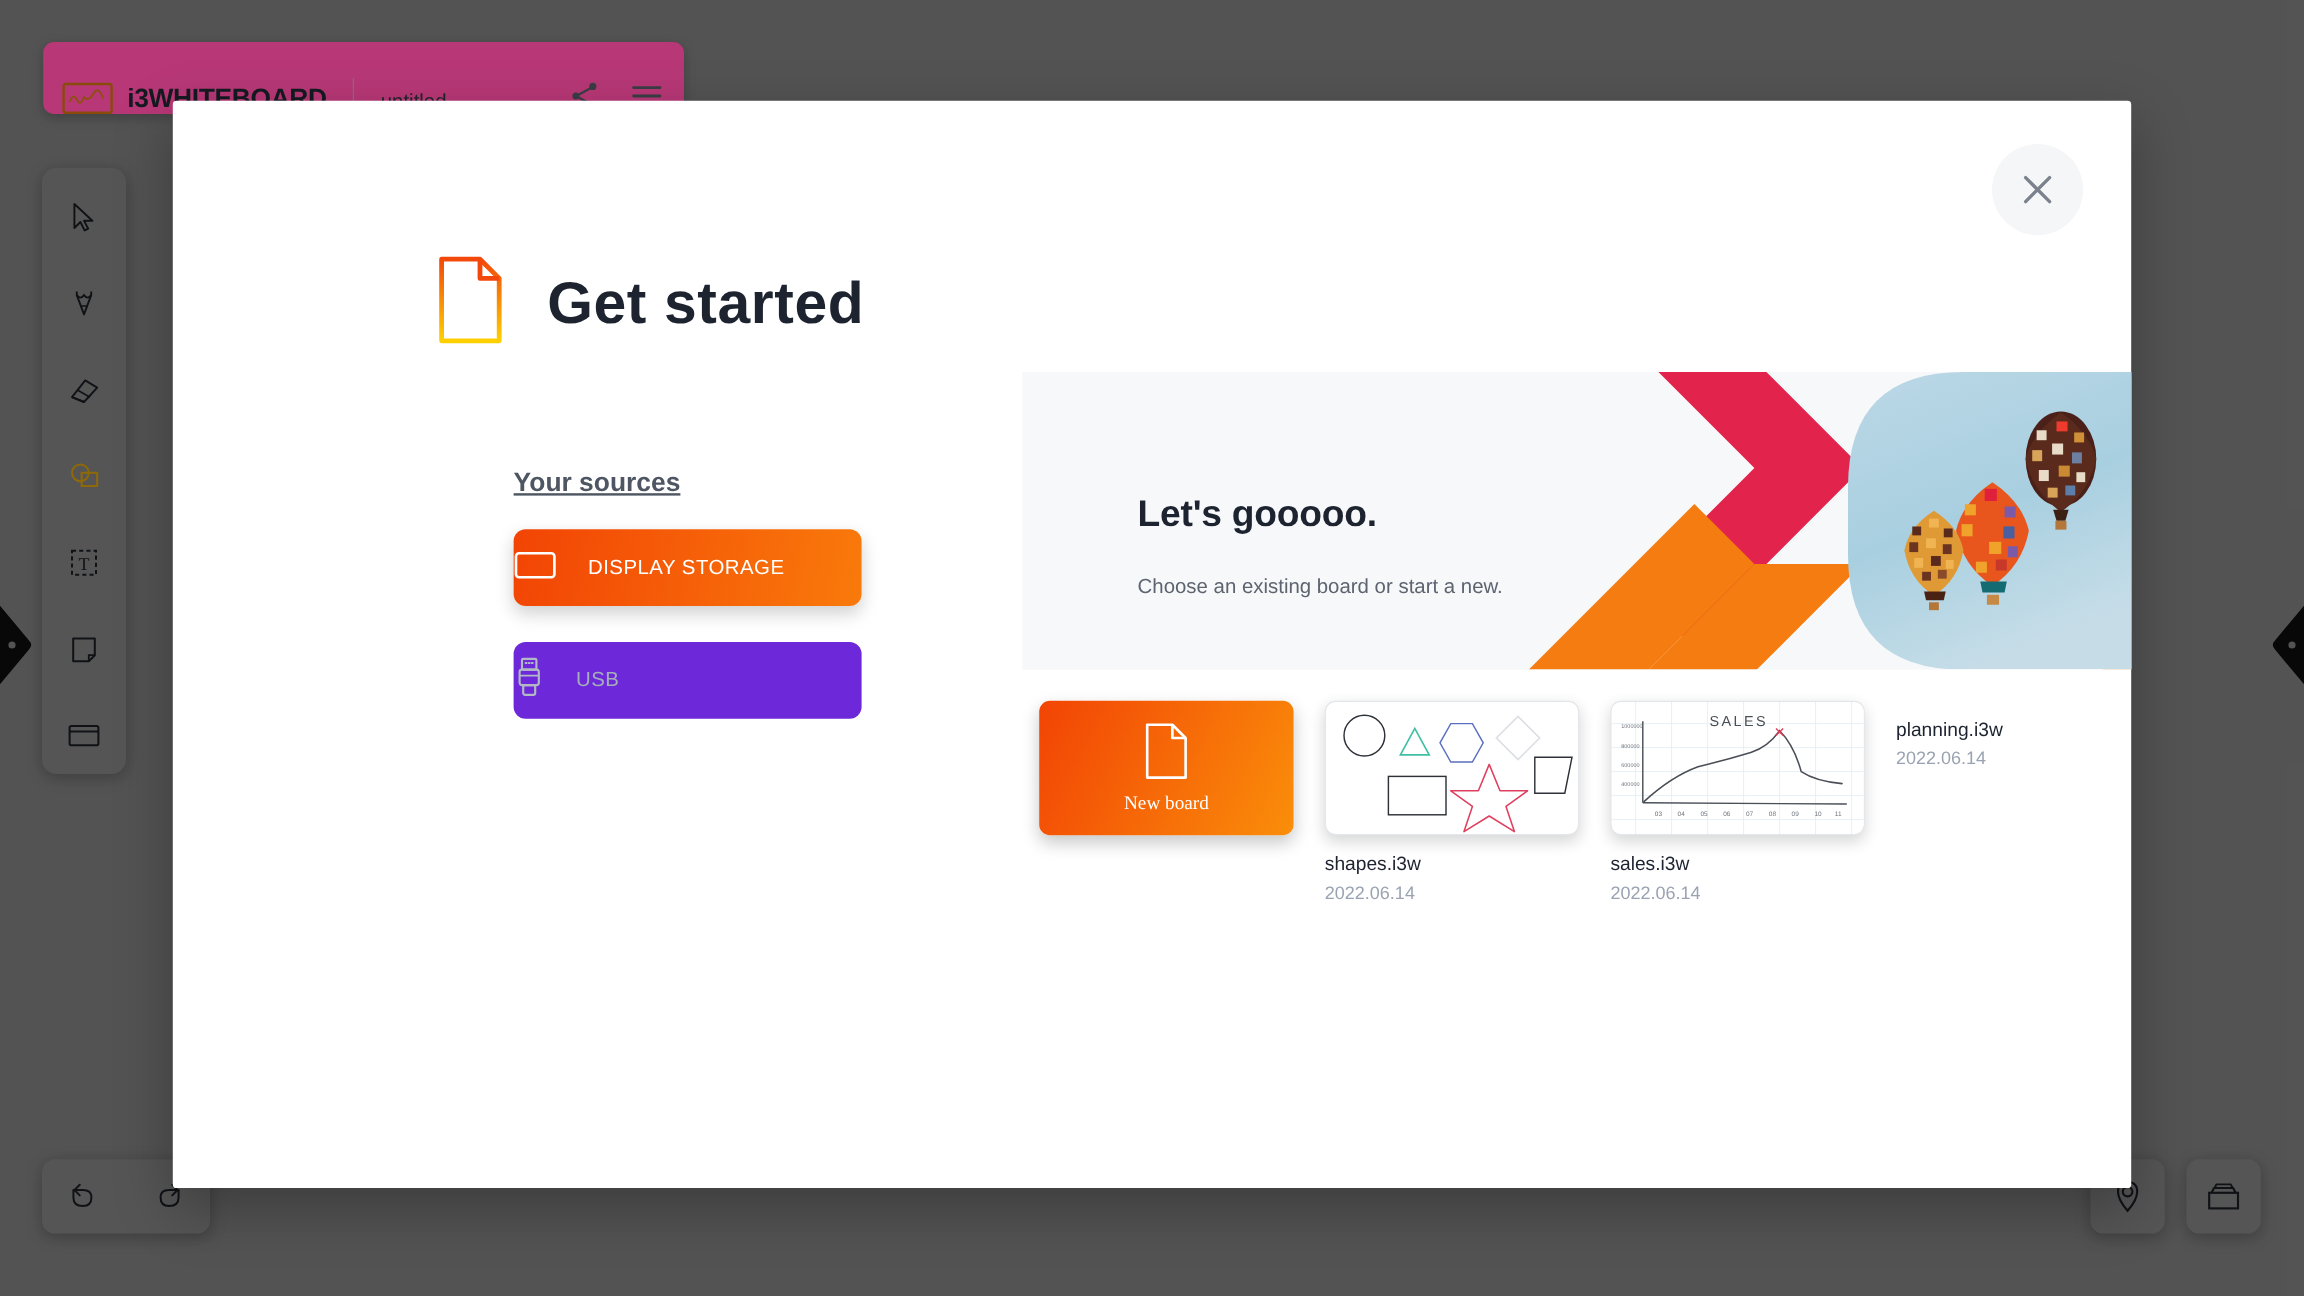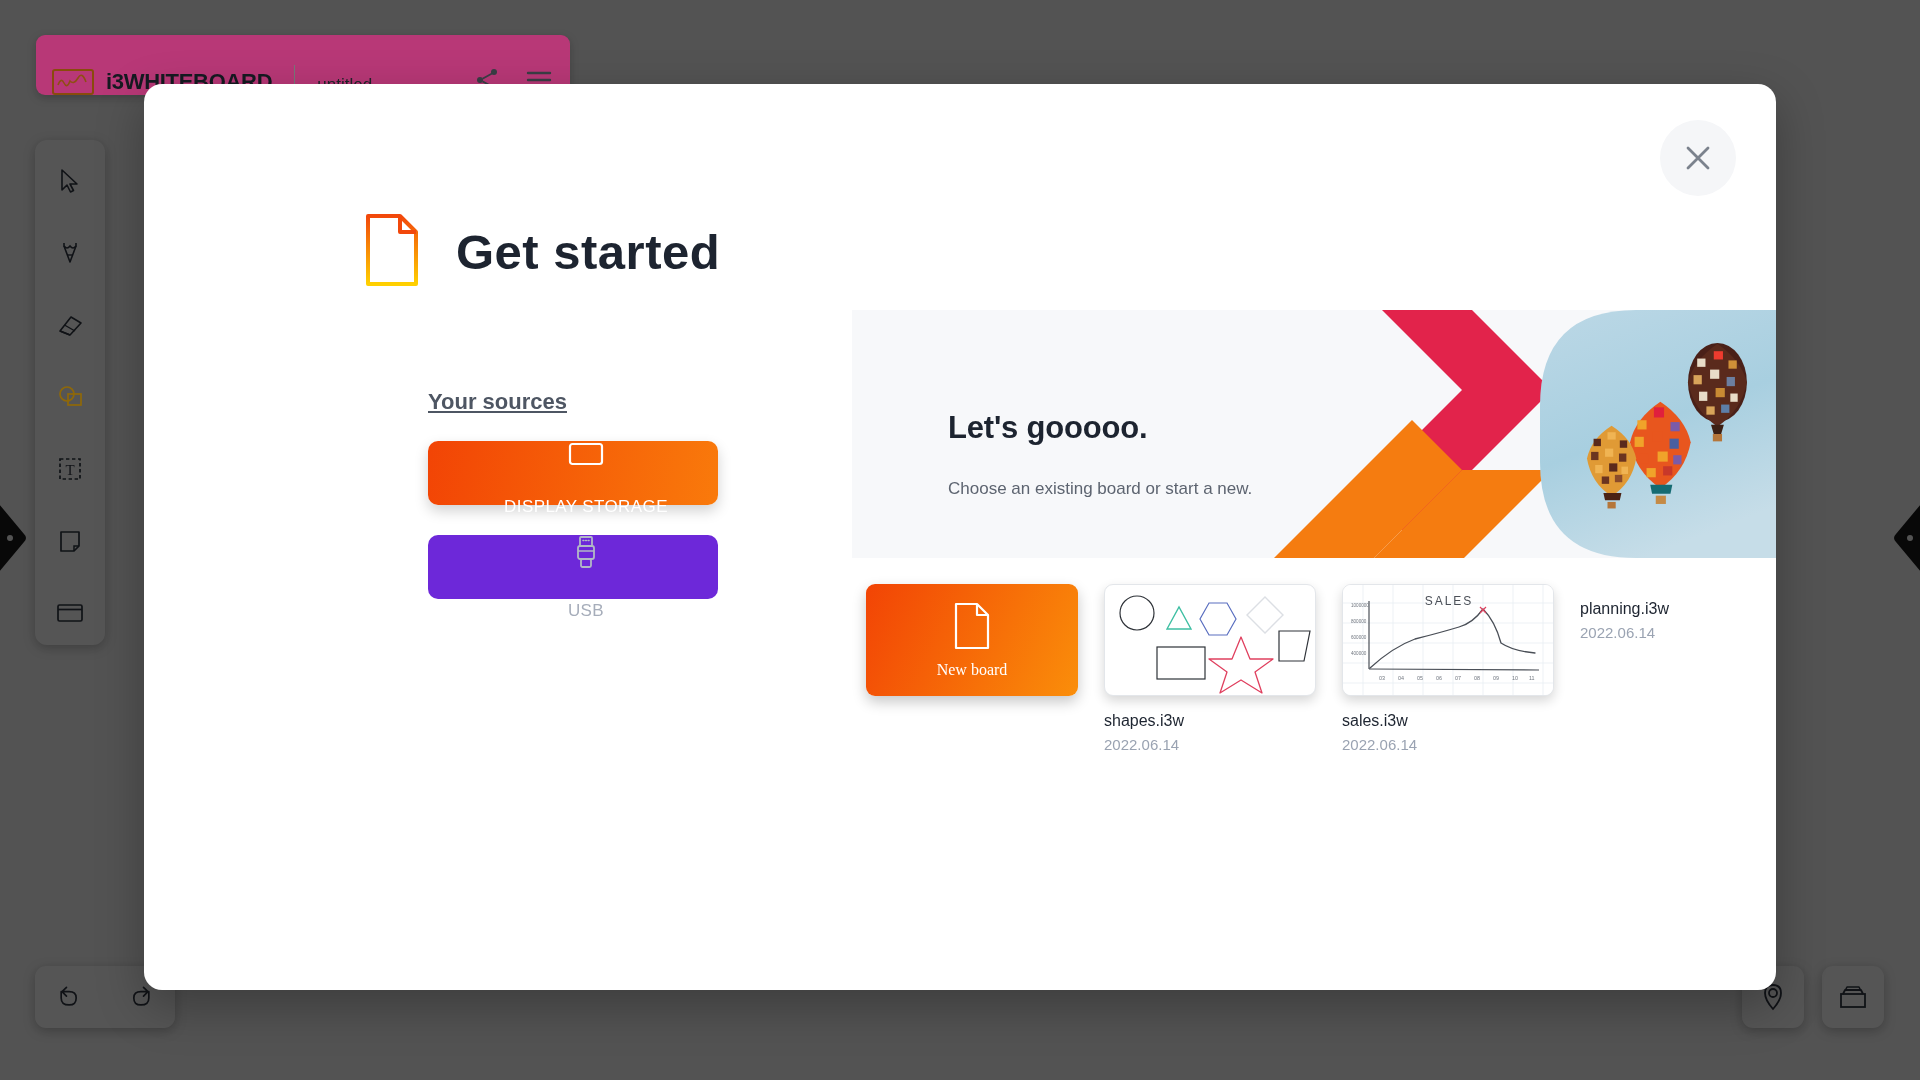--- a/index.html
+++ b/index.html
@@ -66,39 +66,39 @@
 
   
   .side-handle { position: absolute; top: 50%; transform: translateY(-50%); }
   .side-left { left: -6px; }
   .side-right { right: -6px; }
 
   
   .modal {
     position: absolute; left: 144px; top: 84px;
     width: 1632px; height: 906px;
-    background: #ffffff; border-radius: 18px;
+    background: #ffffff; border-radius: 3px;
     box-shadow: 0 16px 48px rgba(0,0,0,0.28);
     overflow: hidden;
   }
   .close-btn {
     position: absolute; right: 40px; top: 36px;
     width: 76px; height: 76px; border-radius: 50%;
     background: #f5f6f8;
     display: flex; align-items: center; justify-content: center;
   }
   .modal-head { position: absolute; left: 220px; top: 128px; display: flex; align-items: center; gap: 36px; }
   .modal-title { font-size: 49px; font-weight: bold; color: #1d2430; letter-spacing: 0.5px; }
 
   
   .sources { position: absolute; left: 284px; top: 305px; width: 290px; }
   .sources-label { font-size: 22px; font-weight: bold; color: #4e5663; margin-bottom: 26px; text-decoration: underline; }
   .src-btn {
     height: 64px; border-radius: 10px; display: flex; align-items: center;
-    padding-left: 26px; gap: 26px; margin-bottom: 30px; flex-direction: column;
+    gap: 26px; margin-bottom: 30px;
   }
   .src-active {
     background: linear-gradient(100deg, #f24405 0%, #f97a0b 100%);
     color: #ffffff; box-shadow: 0 6px 14px rgba(0,0,0,0.18);
   }
   .src-disabled { background: #6d28d9; color: #a6adba; }
   .src-label { font-size: 17px; letter-spacing: 0.4px; }
 
   
   .banner {

